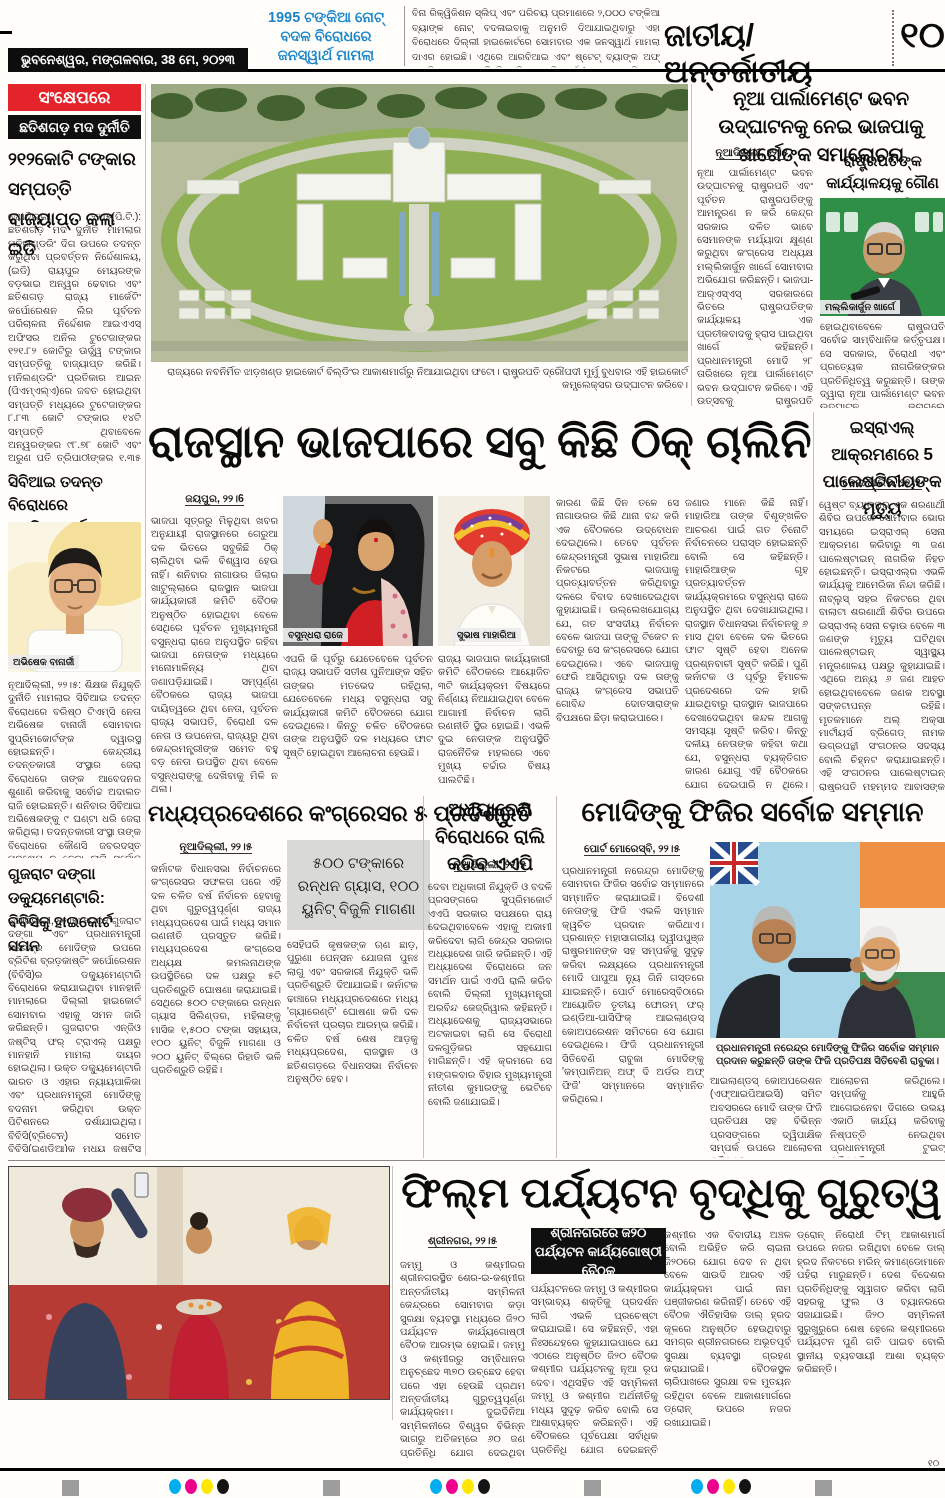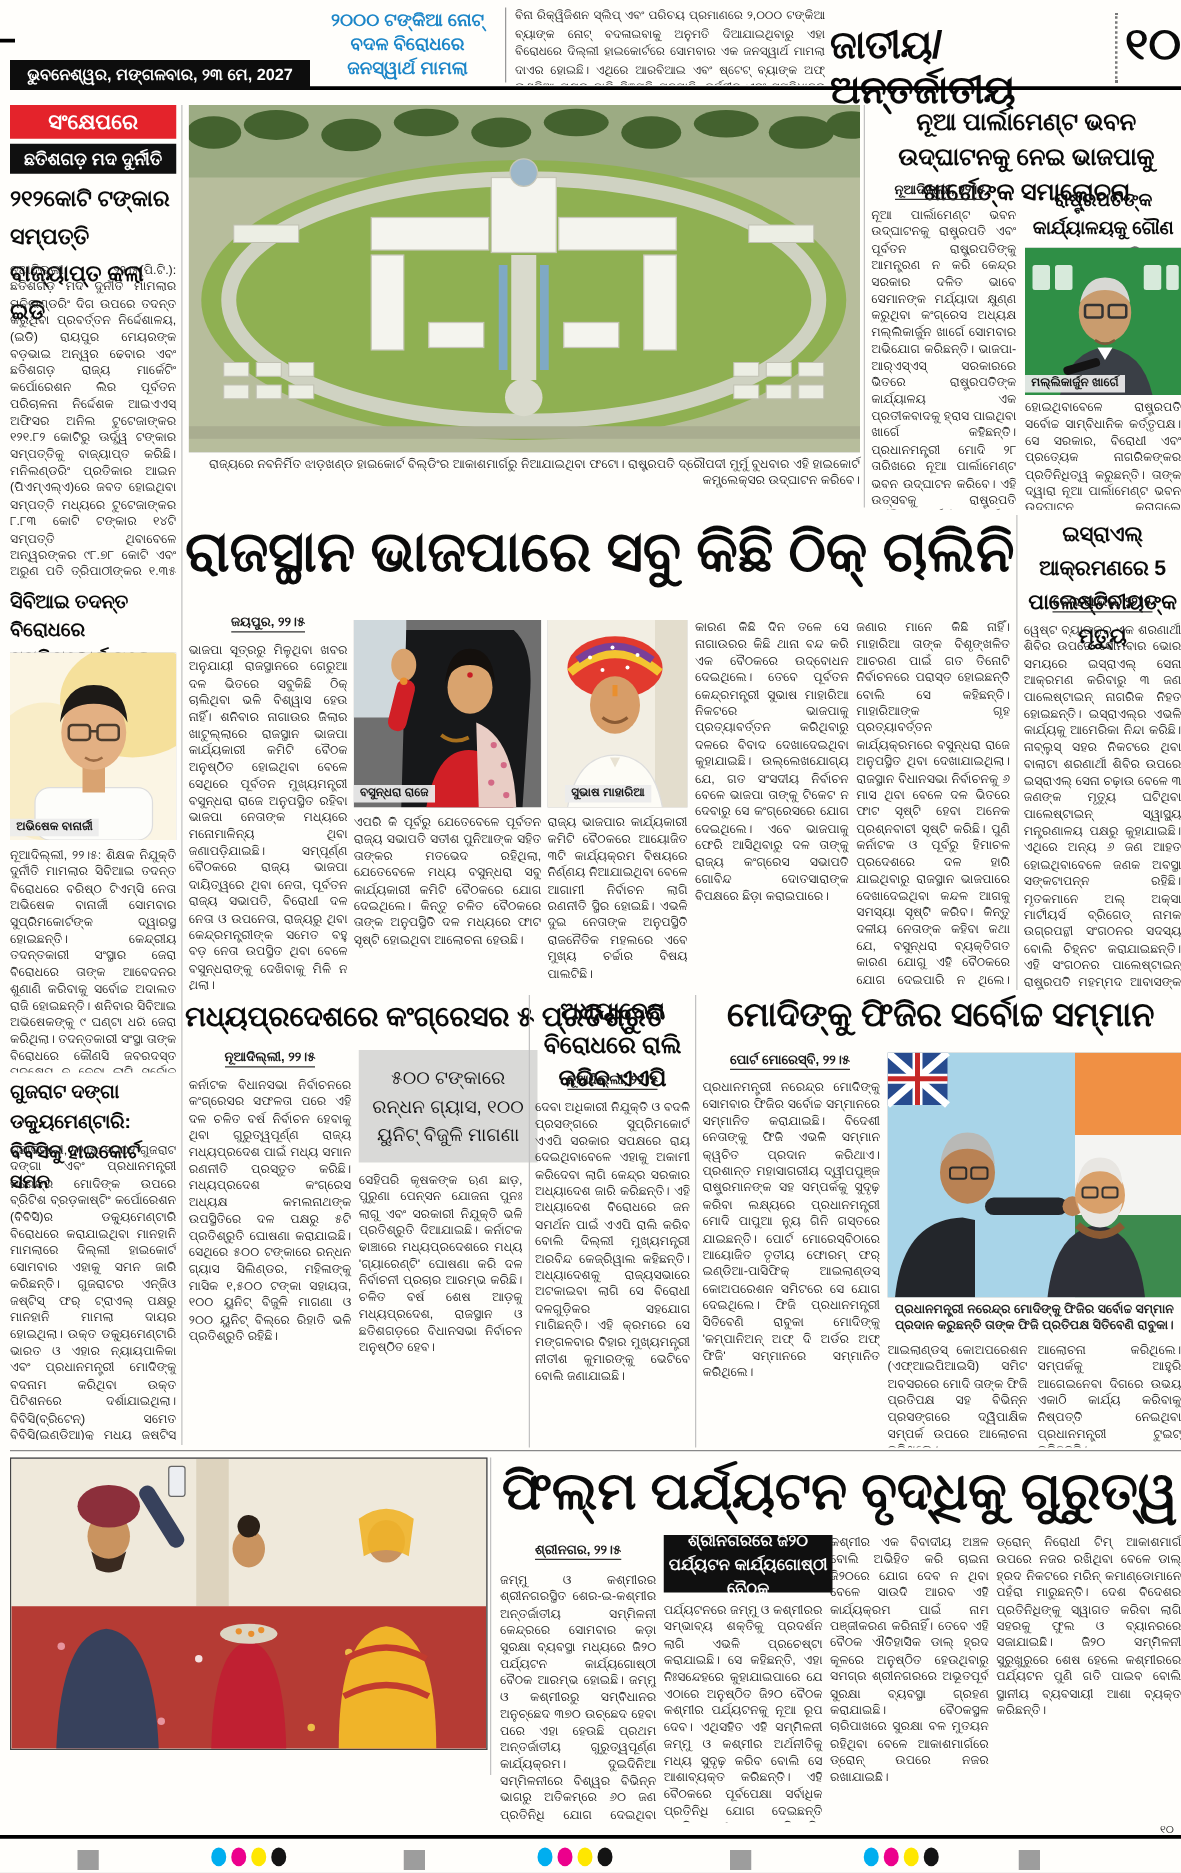--- a/index.html
+++ b/index.html
@@ -24,24 +24,24 @@
   .reg-sq{width:17px;height:16px;background:#9d9d9d;display:inline-block;}
 </style>
 </head>
 <body>
 
 <div id="page">
 
   <div class="abs" style="left:0;top:31px;width:12px;height:3px;background:#000;"></div>
 
   <div class="abs" style="left:8px;top:48px;width:240px;height:24px;background:#0d0d0d;color:#fff;display:flex;align-items:center;justify-content:center;">
-    <span style="font-size:13px;font-weight:bold;">ଭୁବନେଶ୍ୱର, ମଙ୍ଗଳବାର,  ୨୩ ମେ, 2027</span>
-  </div>
-
-  <div class="abs center" style="left:255px;top:8px;width:142px;height:62px;color:#1c86c8;font-weight:bold;font-size:14.5px;line-height:19px;">୨୦୦୦ ଟଙ୍କିଆ ନୋଟ୍ ବଦଳ ବିରୋଧରେ ଜନସ୍ୱାର୍ଥ ମାମଲା</div>
+    <span style="font-size:13px;font-weight:bold;">ଭୁବନେଶ୍ୱର, ମଙ୍ଗଳବାର,  38 ମେ, ୨୦୨୩</span>
+  </div>
+
+  <div class="abs center" style="left:255px;top:8px;width:142px;height:62px;color:#1c86c8;font-weight:bold;font-size:14.5px;line-height:19px;">1995 ଟଙ୍କିଆ ନୋଟ୍ ବଦଳ ବିରୋଧରେ ଜନସ୍ୱାର୍ଥ ମାମଲା</div>
 
   <div class="abs" style="left:404px;top:6px;width:1px;height:60px;background:#999;"></div>
 
   <div class="abs body-txt" style="left:412px;top:6px;width:248px;height:62px;font-size:9.6px;line-height:14.6px;">ବିନା ରିକ୍ୱିଜିଶନ ସ୍ଲିପ୍ ଏବଂ ପରିଚୟ ପ୍ରମାଣରେ ୨,୦୦୦ ଟଙ୍କିଆ ବ୍ୟାଙ୍କ ନୋଟ୍ ବଦଳାଇବାକୁ ଅନୁମତି ଦିଆଯାଇଥିବାରୁ ଏହା ବିରୋଧରେ ଦିଲ୍ଲୀ ହାଇକୋର୍ଟରେ ସୋମବାର ଏକ ଜନସ୍ୱାର୍ଥ ମାମଲା ଦାଏର ହୋଇଛି। ଏଥିରେ ଆରବିଆଇ ଏବଂ ଷ୍ଟେଟ୍ ବ୍ୟାଙ୍କ ଅଫ୍ ଇଣ୍ଡିଆ ପକ୍ଷରୁ ଜାରି ବିଜ୍ଞପ୍ତି ମନମାନି, ତର୍କହୀନ ଏବଂ ସମ୍ବିଧାନର ଅନୁଚ୍ଛେଦ ୧୪ ପ୍ରତି ଅପମାନ ବୋଲି ଆବେଦନକାରୀ ଅଶ୍ୱିନୀ କୁମାର ଉପାଧ୍ୟାୟ, ତାଙ୍କ ପିଟିଶନରେ ଦର୍ଶାଇଛନ୍ତି।</div>
 
   <div class="abs" style="left:664px;top:18px;width:222px;height:46px;font-size:31px;font-weight:bold;color:#0a0a0a;letter-spacing:-.5px;">ଜାତୀୟ/ଅନ୍ତର୍ଜାତୀୟ</div>
   <div class="abs" style="left:892px;top:10px;width:0;height:56px;border-left:2px dotted #777;"></div>
   <div class="abs" style="left:900px;top:14px;width:45px;font-size:36px;font-weight:bold;color:#0a0a0a;">୧୦</div>
 
   <div class="hrule" style="left:248px;top:69px;width:697px;height:3px;"></div>
@@ -159,21 +159,21 @@
       <rect x="30" y="96" width="30" height="7" rx="3" fill="#141414" transform="rotate(-16 30 96)"></rect>
       <path d="M56 74 q8 6 16 0" stroke="#7e5a3a" stroke-width="2" fill="none"></path>
     </svg>
   </div>
   <div class="capstrip" style="left:820px;top:300px;">ମଲ୍ଲିକାର୍ଜୁନ ଖାର୍ଗେ</div>
   <div class="abs body-txt" style="left:820px;top:320px;width:125px;height:88px;">ହୋଇଥିବାବେଳେ ରାଷ୍ଟ୍ରପତି ସର୍ବୋଚ୍ଚ ସାମ୍ବିଧାନିକ କର୍ତ୍ତୃପକ୍ଷ। ସେ ସରକାର, ବିରୋଧୀ ଏବଂ ପ୍ରତ୍ୟେକ ନାଗରିକଙ୍କର ପ୍ରତିନିଧିତ୍ୱ କରୁଛନ୍ତି। ତାଙ୍କ ଦ୍ୱାରା ନୂଆ ପାର୍ଲାମେଣ୍ଟ ଭବନ ଉଦ୍‌ଘାଟନ କରାଗଲେ ସରକାରଙ୍କ ଗଣତାନ୍ତ୍ରିକ ମୂଲ୍ୟବୋଧ ଏବଂ ସାମ୍ବିଧାନିକ ଔଚିତ୍ୟ ପ୍ରତିଫଳିତ ହେବ ବୋଲି ଖାର୍ଗେ କହିଛନ୍ତି।</div>
 
   <div class="abs hl" style="left:148px;top:408px;width:664px;height:72px;font-size:45px;line-height:68px;white-space:nowrap;">ରାଜସ୍ଥାନ ଭାଜପାରେ ସବୁ କିଛି ଠିକ୍ ଚାଲିନି</div>
 
   <div class="abs dateline" style="left:151px;top:492px;width:127px;">
-    <span>ଜୟପୁର, ୨୨।୫</span>
+    <span>ଜୟପୁର, ୨୨।6</span>
   </div>
   <div class="abs body-txt" style="left:151px;top:514px;width:127px;height:278px;">ଭାଜପା ସୂତ୍ରରୁ ମିଳୁଥିବା ଖବର ଅନୁଯାୟୀ ରାଜସ୍ଥାନରେ ଗେରୁଆ ଦଳ ଭିତରେ ସବୁକିଛି ଠିକ୍ ଚାଲିଥିବା ଭଳି ବିଶ୍ୱାସ ହେଉ ନାହିଁ। ଶନିବାର ନାଗାଉର ଜିଲାର ଖାଟୁଲ୍ଲାରେ ରାଜସ୍ଥାନ ଭାଜପା କାର୍ଯ୍ୟକାରୀ କମିଟି ବୈଠକ ଅନୁଷ୍ଠିତ ହୋଇଥିବା ବେଳେ ସେଥିରେ ପୂର୍ବତନ ମୁଖ୍ୟମନ୍ତ୍ରୀ ବସୁନ୍ଧରା ରାଜେ ଅନୁପସ୍ଥିତ ରହିବା ଭାଜପା ନେତାଙ୍କ ମଧ୍ୟରେ ମନୋମାଳିନ୍ୟ ଥିବା ଜଣାପଡ଼ିଯାଇଛି। ସମ୍ପୂର୍ଣ୍ଣ ବୈଠକରେ ରାଜ୍ୟ ଭାଜପା ଦାୟିତ୍ୱରେ ଥିବା ନେତା, ପୂର୍ବତନ ରାଜ୍ୟ ସଭାପତି, ବିରୋଧୀ ଦଳ ନେତା ଓ ଉପନେତା, ରାଜ୍ୟରୁ ଥିବା କେନ୍ଦ୍ରମନ୍ତ୍ରୀଙ୍କ ସମେତ ବହୁ ବଡ଼ ନେତା ଉପସ୍ଥିତ ଥିବା ବେଳେ ବସୁନ୍ଧରାଙ୍କୁ ଦେଖିବାକୁ ମିଳି ନ ଥିଲା।</div>
 
   <div class="photo" style="left:283px;top:496px;width:150px;height:150px;">
     <svg viewBox="0 0 150 150">
       <rect width="150" height="150" fill="#6f6f6f"></rect>
       <rect width="42" height="78" fill="#cfd8dc"></rect>
       <path d="M42 8 h86 q16 14 13 52 l-6 90 h-97z" fill="#17181a"></path>
       <ellipse cx="40" cy="36" rx="10" ry="13" fill="#d9a36e"></ellipse>
       <rect x="36" y="46" width="15" height="42" rx="7" fill="#d11f26" transform="rotate(14 36 46)"></rect>

